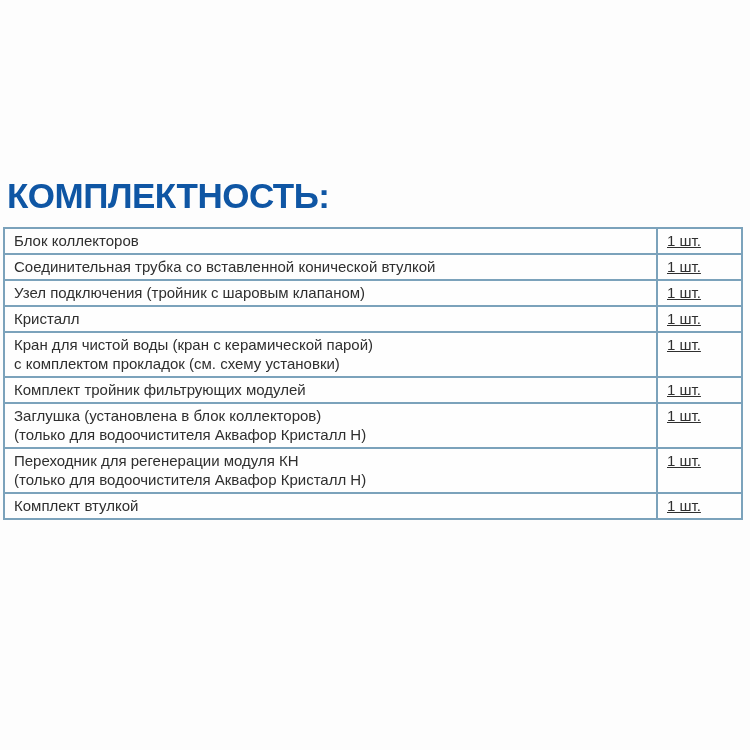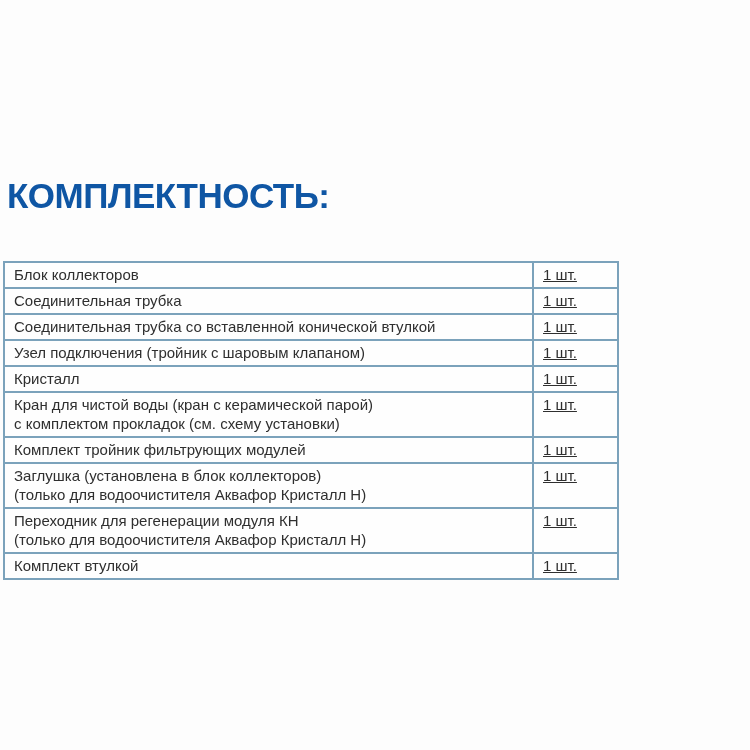--- a/index.html
+++ b/index.html
@@ -26,25 +26,24 @@
     margin: 0;
     font-size: 35px;
     font-weight: 700;
     letter-spacing: -0.5px;
     color: #0f56a4;
   }
   table.kit {
     position: absolute;
     left: 3px;
     top: 227px;
-    width: 616px;
+    width: 740px;
     border-collapse: collapse;
     border: 2px solid #4f7d9d;
     table-layout: fixed;
-    margin-top: 34px;
   }
   table.kit td {
     border: 2px solid #7ba2bb;
     font-size: 15px;
     line-height: 19px;
     color: #2f2f2f;
     padding: 2px 8px 3px 9px;
     vertical-align: top;
     background: #fefefe;
   }
@@ -62,24 +61,20 @@
 <body>
 
 <div class="page">
 
   <h1 class="heading">КОМПЛЕКТНОСТЬ:</h1>
 
   <table class="kit">
     <tbody>
       <tr>
         <td class="item">Блок коллекторов</td>
-        <td class="qty">1 шт.</td>
-      </tr>
-      <tr>
-        <td class="item">Соединительная трубка</td>
         <td class="qty">1 шт.</td>
       </tr>
       <tr>
         <td class="item">Соединительная трубка со вставленной конической втулкой</td>
         <td class="qty">1 шт.</td>
       </tr>
       <tr>
         <td class="item">Узел подключения (тройник с шаровым клапаном)</td>
         <td class="qty">1 шт.</td>
       </tr>

